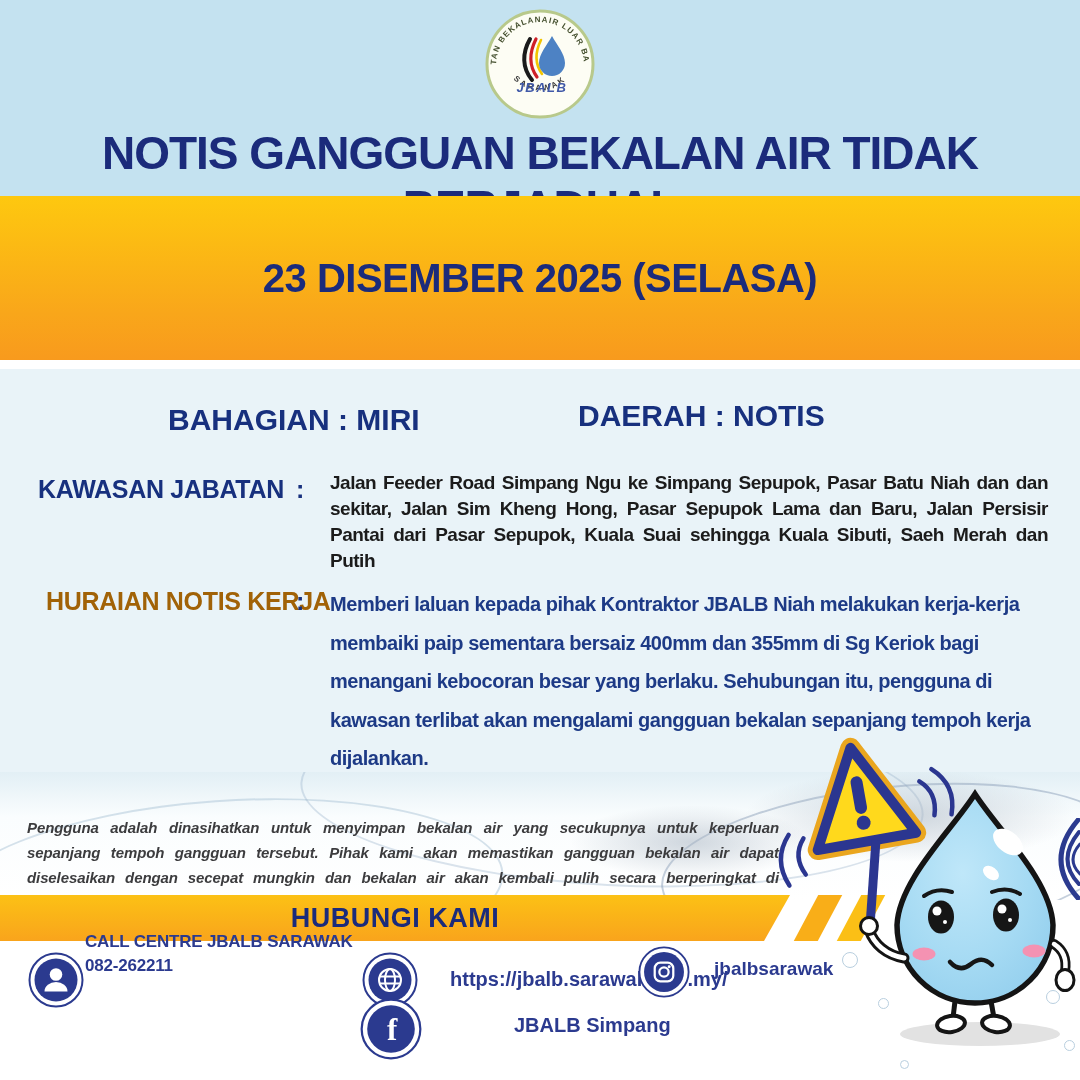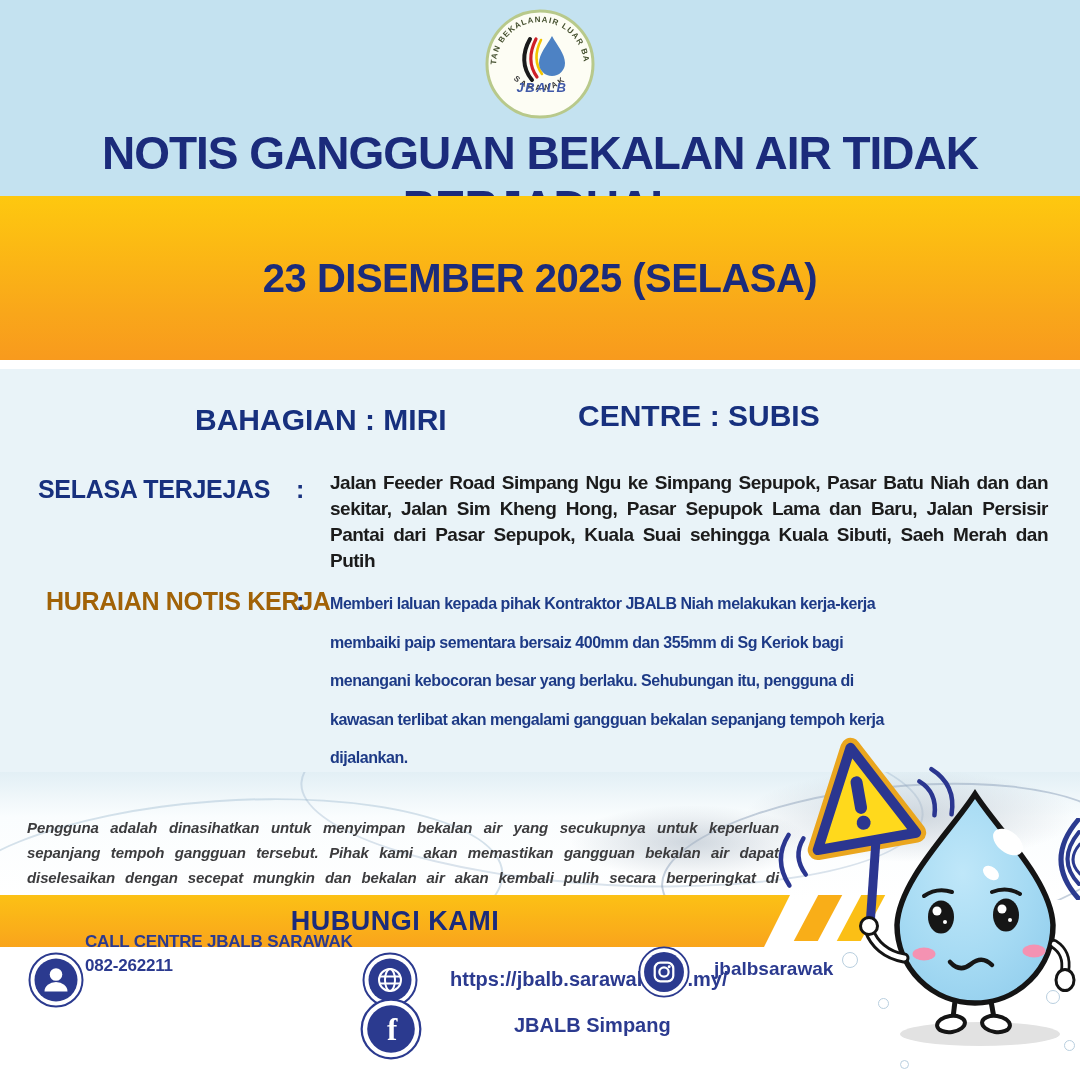--- a/index.html
+++ b/index.html
@@ -15,48 +15,48 @@
 
   
   .date-band{left:0;top:196px;width:1080px;height:164px;
              background:linear-gradient(180deg,#fec80f 0%,#f9a71a 70%,#f89a1d 100%);
              display:flex;flex-direction:column;justify-content:center;align-items:center;gap:8px;}
   .date-line{font-size:40px;font-weight:bold;color:#1b2b7b;letter-spacing:-0.5px;}
   .white-gap{left:0;top:360px;width:1080px;height:9px;background:#ffffff;}
 
   
   .info-section{left:0;top:369px;width:1080px;height:403px;background:#e9f3f8;}
-  .loc-bahagian{left:168px;top:34px;font-size:30px;font-weight:bold;color:#17307e;margin-left:27px;}
+  .loc-bahagian{left:168px;top:34px;font-size:30px;font-weight:bold;color:#17307e;}
   .loc-daerah{left:578px;top:30px;font-size:30px;font-weight:bold;color:#17307e;}
   .klabel{left:38px;top:106px;font-size:25px;font-weight:bold;color:#17307e;letter-spacing:-0.3px;}
   .kcolon{left:296px;top:106px;font-size:25px;font-weight:bold;color:#17307e;}
   .ktext{left:330px;top:101px;width:718px;font-size:19px;font-weight:bold;color:#1b1b1b;
          line-height:26px;letter-spacing:-0.5px;white-space:pre-line;
          text-align:justify;text-align-last:justify;}
   .hlabel{left:46px;top:218px;font-size:25px;font-weight:bold;color:#a16207;letter-spacing:-0.3px;}
   .hcolon{left:296px;top:218px;font-size:25px;font-weight:bold;color:#17307e;}
-  .htext{left:330px;top:216px;width:716px;font-size:16px;font-weight:bold;color:#1d3a86;
+  .htext{left:330px;top:216px;width:716px;font-size:20px;font-weight:bold;color:#1d3a86;
          line-height:38.5px;letter-spacing:-0.45px;white-space:pre-line;}
 
   
   .splash-band{left:0;top:772px;width:1080px;height:128px;overflow:hidden;
                background:linear-gradient(180deg,#e2eff5 0%,#fafdfe 35%,#ffffff 100%);}
   .wave{position:absolute;border-radius:50%;border:2px solid rgba(165,190,210,.45);}
   .w1{left:-60px;top:28px;width:560px;height:180px;transform:rotate(-4deg);}
   .w2{left:300px;top:-60px;width:620px;height:170px;transform:rotate(3deg);border-color:rgba(150,175,200,.35);}
   .w3{left:660px;top:14px;width:460px;height:150px;transform:rotate(-6deg);border-color:rgba(140,160,185,.5);}
   .grayblob{position:absolute;background:radial-gradient(ellipse,rgba(170,182,195,.55),rgba(170,182,195,0) 65%);}
   .g1{left:730px;top:-6px;width:360px;height:100px;}
   .g2{left:560px;top:30px;width:260px;height:80px;}
   .advisory{left:27px;top:815px;width:752px;font-style:italic;font-size:15px;font-weight:bold;
             color:#3c3c3e;line-height:25px;letter-spacing:-0.1px;white-space:pre-line;
             text-align:justify;text-align-last:justify;}
 
   
-  .hubungi-banner{left:0;top:895px;width:790px;height:52px;
+  .hubungi-banner{left:0;top:895px;width:790px;height:46px;
       background:linear-gradient(180deg,#fcc115 0%,#f9a41c 100%);
       clip-path:polygon(0 0,100% 0,calc(100% - 26px) 100%,0 100%);
       display:flex;align-items:center;justify-content:center;}
   .hubungi-banner span{font-size:27px;font-weight:bold;color:#1b2b7b;letter-spacing:0.5px;}
   .stripe{top:895px;width:24px;height:46px;background:#f9ae18;transform:skewX(-28deg);}
   .s1{left:806px;}
   .s2{left:849px;background:#fbbf16;}
 
   
   .cicon{width:56px;height:56px;}
@@ -101,23 +101,23 @@
 
   <div class="abs main-title">NOTIS GANGGUAN BEKALAN AIR TIDAK BERJADUAL</div>
 
   <div class="abs date-band">
     <div class="date-line">23 DISEMBER 2025 (SELASA)</div>
   </div>
   <div class="abs white-gap"></div>
 
   <div class="abs info-section">
     <div class="abs loc-bahagian">BAHAGIAN : MIRI</div>
-    <div class="abs loc-daerah">CENTRE : SUBIS</div>
-
-    <div class="abs klabel">SELASA TERJEJAS</div>
+    <div class="abs loc-daerah">DAERAH : NOTIS</div>
+
+    <div class="abs klabel">KAWASAN JABATAN</div>
     <div class="abs kcolon">:</div>
     <div class="abs ktext">Jalan Feeder Road Simpang Ngu ke Simpang Sepupok, Pasar Batu Niah dan dan
 sekitar, Jalan Sim Kheng Hong, Pasar Sepupok Lama dan Baru, Jalan Persisir
 Pantai dari Pasar Sepupok, Kuala Suai sehingga Kuala Sibuti, Saeh Merah dan
 Putih</div>
 
     <div class="abs hlabel">HURAIAN NOTIS KERJA</div>
     <div class="abs hcolon">:</div>
     <div class="abs htext">Memberi laluan kepada pihak Kontraktor JBALB Niah melakukan kerja-kerja
 membaiki paip sementara bersaiz 400mm dan 355mm di Sg Keriok bagi

